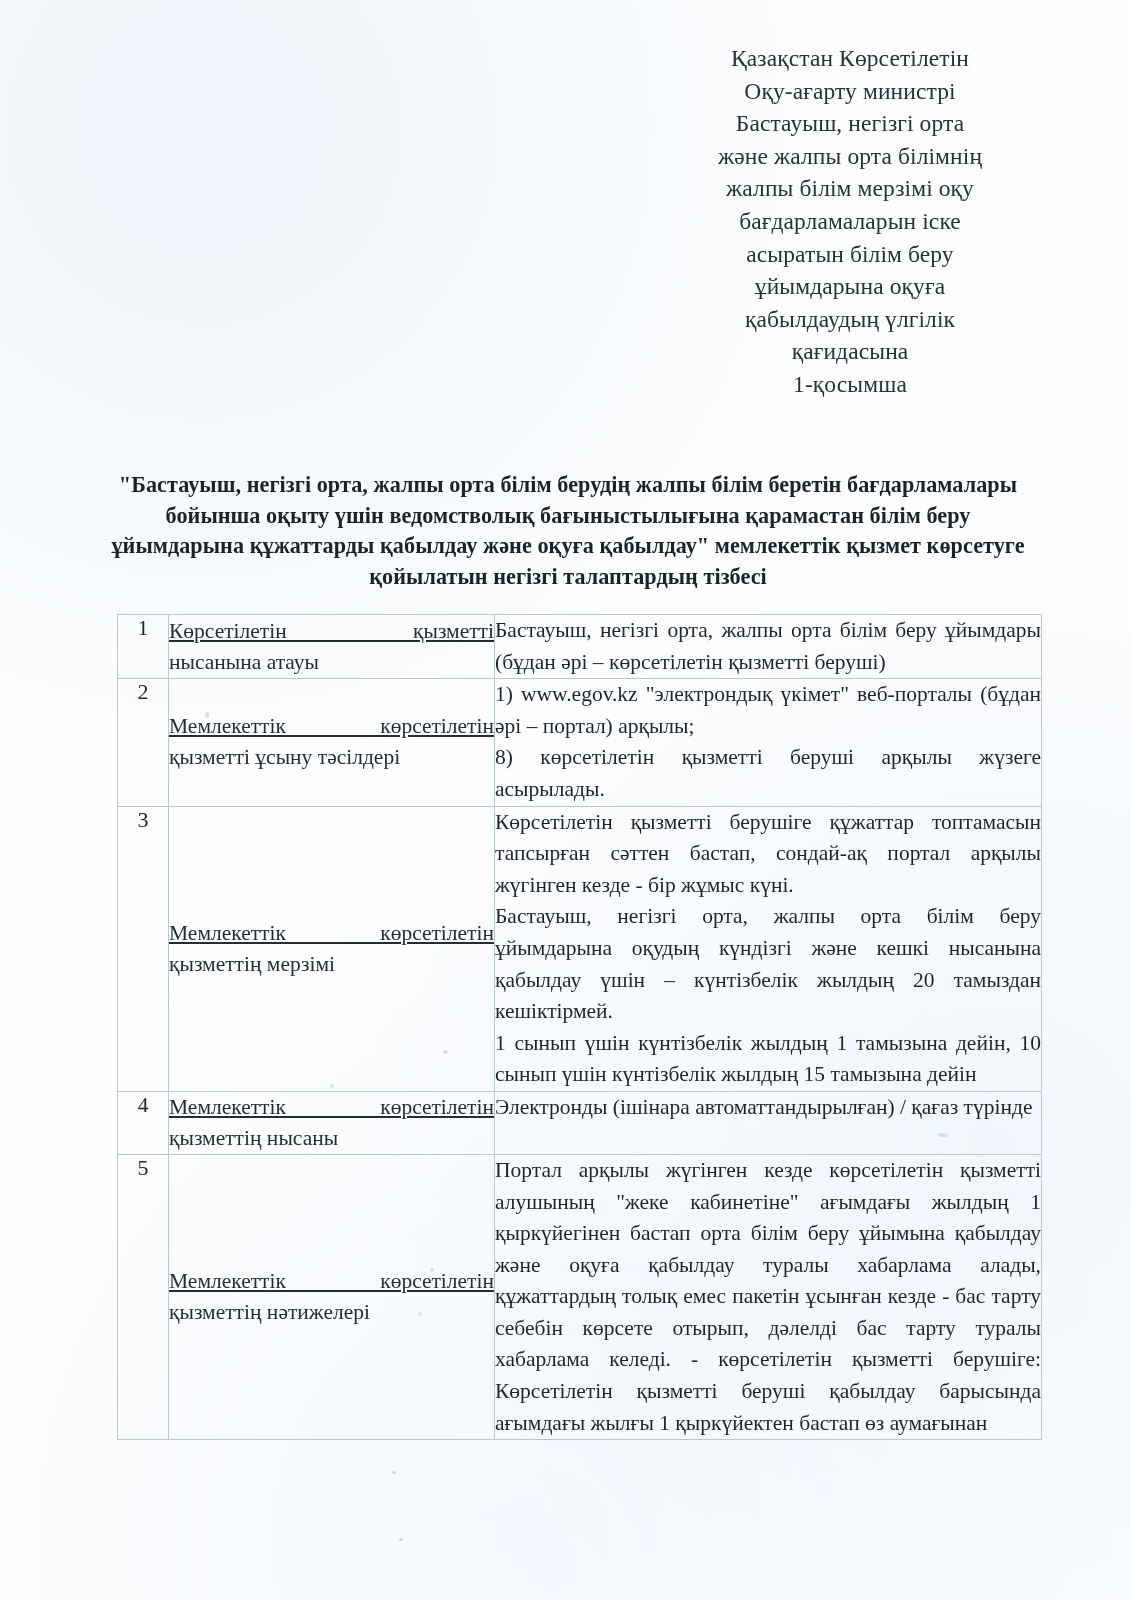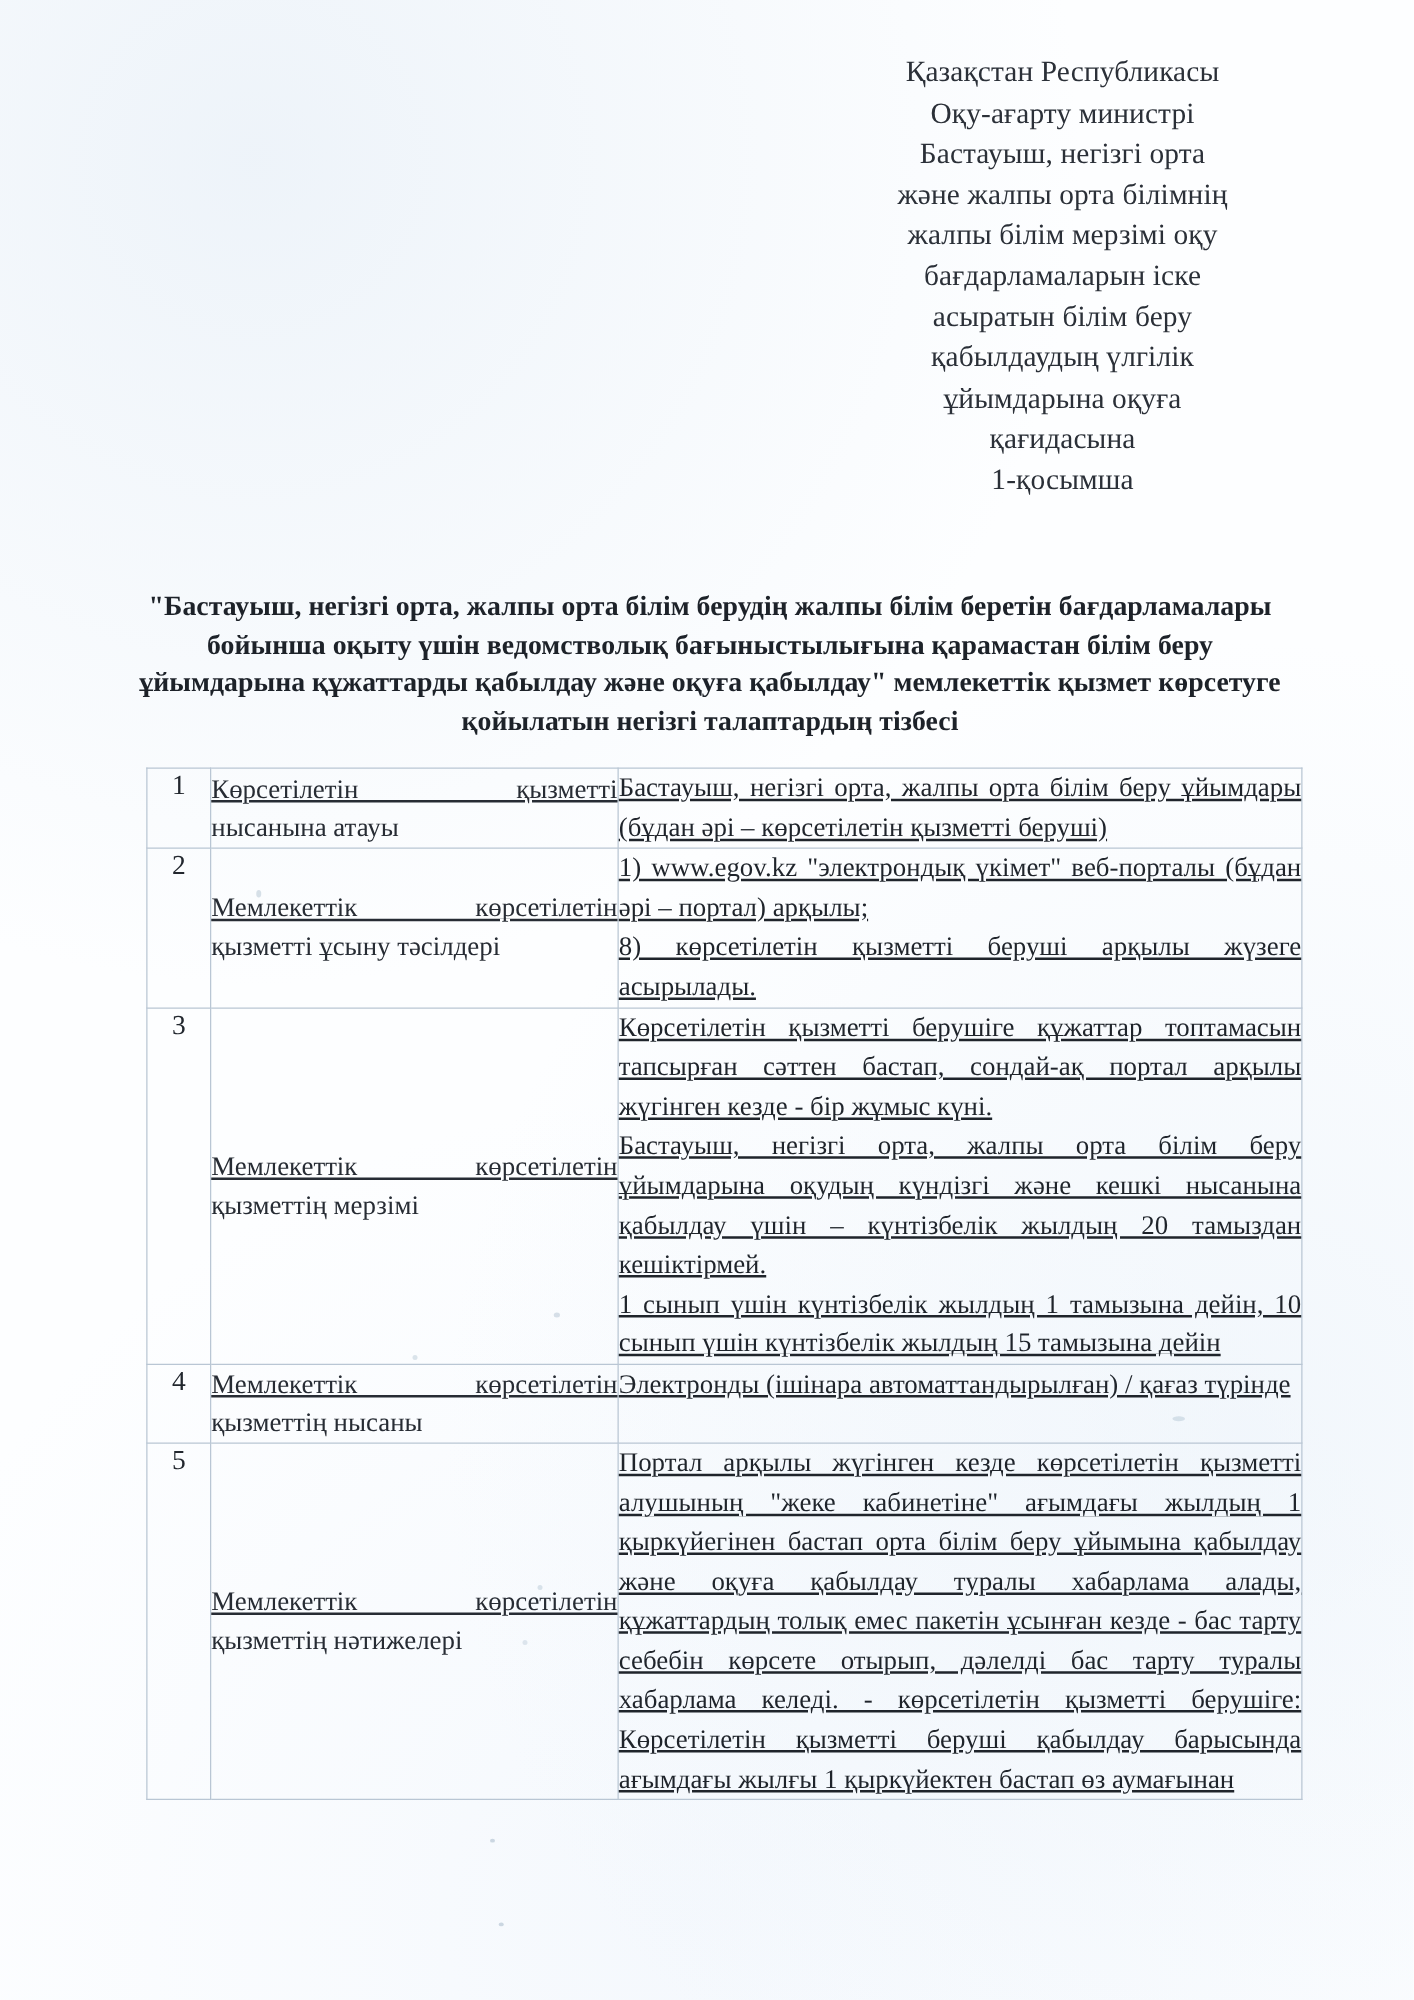--- a/index.html
+++ b/index.html
@@ -103,21 +103,20 @@
   }
   .cell-label.vmid { vertical-align: middle; }
 
   .cell-body {
     font-size: 21.5px;
     line-height: 31.6px;
     padding: 6px 5px 8px 8px;
     color: #1f242b;
     text-align: justify;
     text-align-last: left;
-    text-decoration: underline;
   }
   .cell-body p { margin: 0; }
 
   
   .label-spread {
     display: block;
     text-align: justify;
     text-align-last: justify;
     text-decoration: underline;
   }
@@ -133,29 +132,29 @@
   }
 </style>
 </head>
 <body>
 
 <div class="page">
 
   <div class="scan-tint"></div>
 
   <div class="doc-header">
-    <div>Қазақстан Республикасы</div>
+    <div>Қазақстан Көрсетілетін</div>
     <div>Оқу-ағарту министрі</div>
     <div>Бастауыш, негізгі орта</div>
     <div>және жалпы орта білімнің</div>
     <div>жалпы білім мерзімі оқу</div>
     <div>бағдарламаларын іске</div>
     <div>асыратын білім беру</div>
+    <div>ұйымдарына оқуға</div>
     <div>қабылдаудың үлгілік</div>
-    <div>ұйымдарына оқуға</div>
     <div>қағидасына</div>
     <div>1-қосымша</div>
   </div>
 
   <div class="doc-title">"Бастауыш, негізгі орта, жалпы орта білім берудің жалпы білім беретін бағдарламалары бойынша оқыту үшін ведомстволық бағыныстылығына қарамастан білім беру ұйымдарына құжаттарды қабылдау және оқуға қабылдау" мемлекеттік қызмет көрсетуге қойылатын негізгі талаптардың тізбесі</div>
 
   <table class="req-table">
     <colgroup>
       <col class="col-num">
       <col class="col-label">

